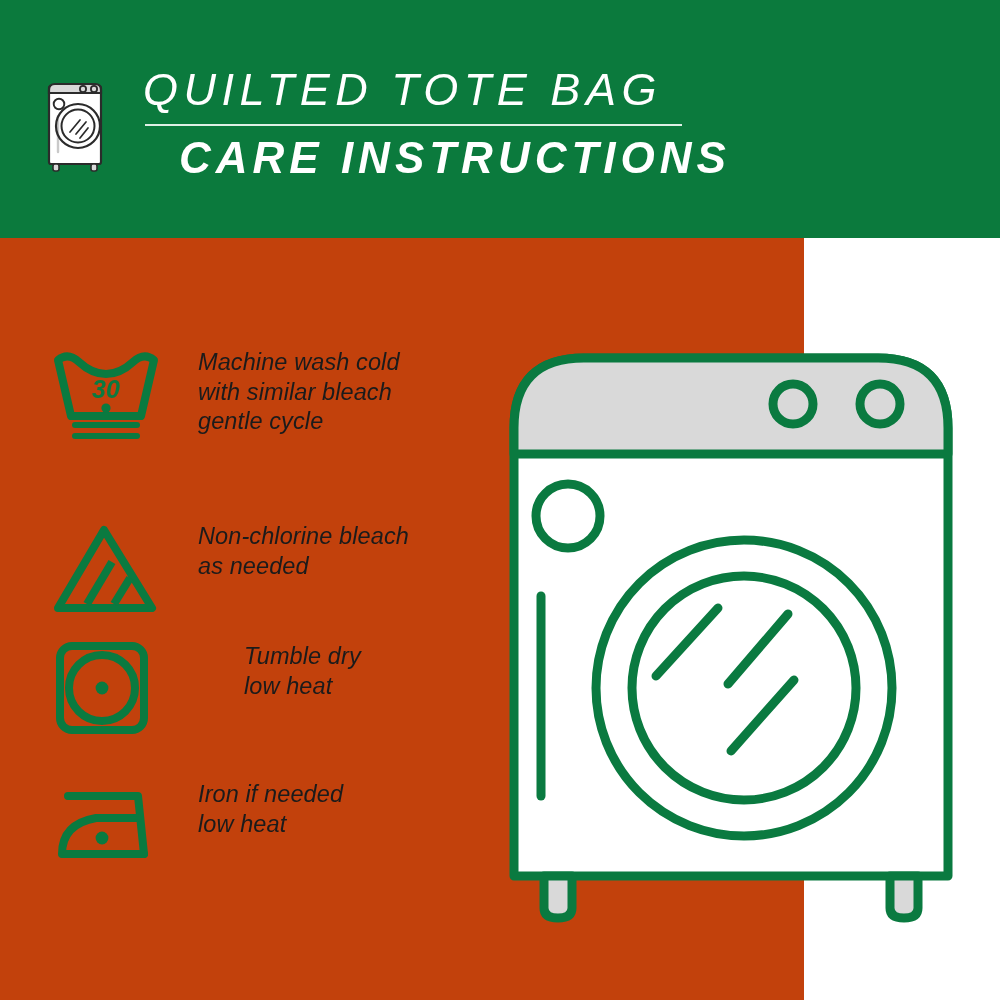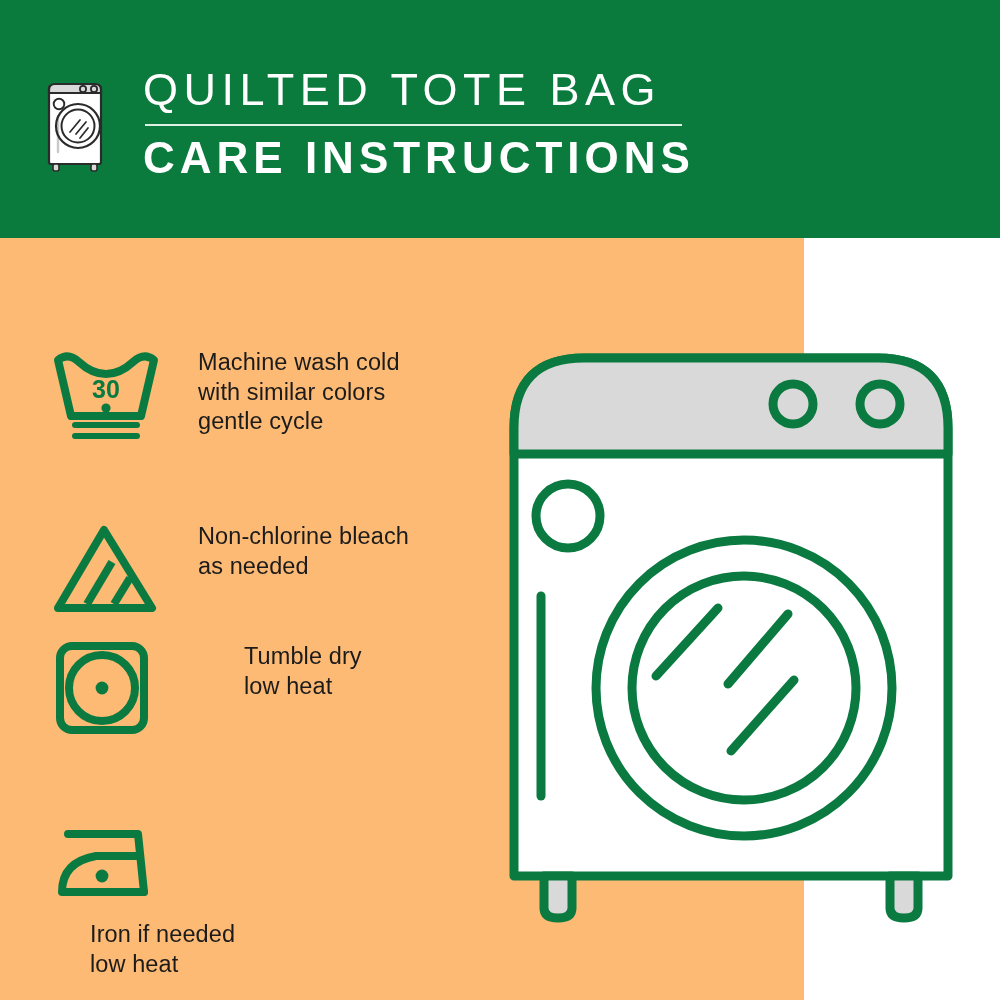--- a/index.html
+++ b/index.html
@@ -11,21 +11,22 @@
     height: 1000px;
     background: #ffffff;
     font-family: "Liberation Sans", sans-serif;
     overflow: hidden;
   }
 
   .page {
     position: relative;
     width: 804px;
     height: 1000px;
-    background: #fdba74;
+    background: #c2410c;
+    font-style: italic;
   }
 
   
   .header {
     position: absolute;
     left: 0;
     top: 0;
     width: 1000px;
     height: 238px;
     background: #0b7a3d;
@@ -66,20 +67,21 @@
   }
 
   .subtitle {
     color: #ffffff;
     font-size: 44px;
     font-weight: 700;
     letter-spacing: 5px;
     line-height: 56px;
     white-space: nowrap;
     font-family: "Liberation Sans", sans-serif;
+    margin-left: 36px;
   }
 
   
   .care-list {
     position: absolute;
     left: 0;
     top: 238px;
     width: 480px;
     height: 762px;
   }
@@ -107,21 +109,21 @@
     letter-spacing: 0.1px;
     padding-left: 38px;
     padding-top: 2px;
     white-space: pre-line;
     font-family: "Liberation Sans", sans-serif;
   }
 
   .item-0 { top: 108px; }
   .item-1 { top: 250px; margin-top: 32px; }
   .item-2 { top: 402px; gap: 46px; }
-  .item-3 { top: 572px; flex-direction: column; }
+  .item-3 { top: 540px; }
 
   
   .washer-illustration {
     position: absolute;
     left: 496px;
     top: 336px;
     width: 470px;
     height: 590px;
   }
 </style>
@@ -177,21 +179,21 @@
 
           <text x="54" y="52" text-anchor="middle" font-family="Liberation Sans, sans-serif" font-size="25" font-weight="700" fill="#0a7a40">30</text>
 
           <circle cx="54" cy="62" r="4.6" fill="#0a7a40"></circle>
 
           <rect x="20" y="76" width="68" height="6" rx="3" fill="#0a7a40"></rect>
           <rect x="20" y="87" width="68" height="6" rx="3" fill="#0a7a40"></rect>
         </svg>
       </div>
       <div class="care-label">Machine wash cold
-with similar colors
+with similar bleach
 gentle cycle</div>
     </div>
 
     <div class="care-item item-1">
       <div class="sym">
         <svg viewBox="0 0 108 96" width="108" height="96">
 
           <path d="M52 10 L100 88 L6 88 Z" fill="none" stroke="#0a7a40" stroke-width="8" stroke-linejoin="round"></path>
 
           <line x1="52" y1="30" x2="52" y2="30" stroke="#0a7a40" stroke-width="0"></line>

